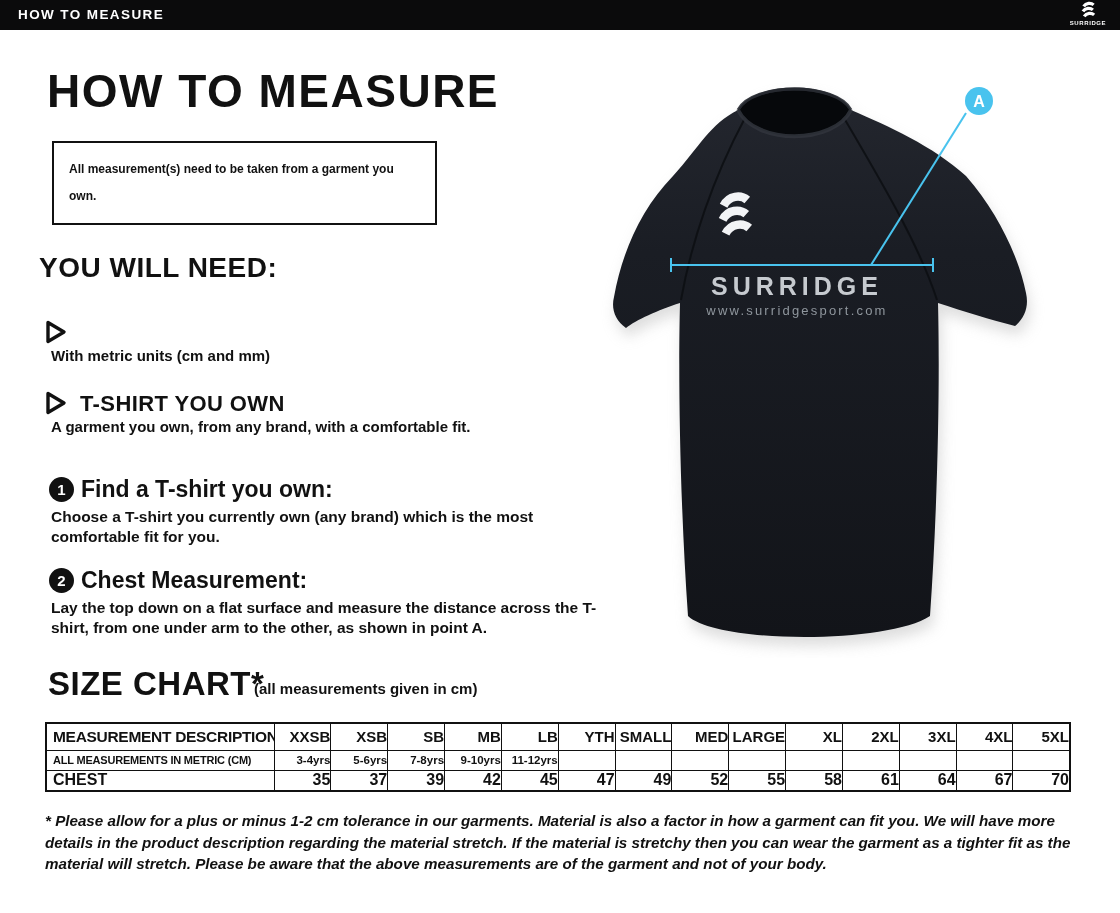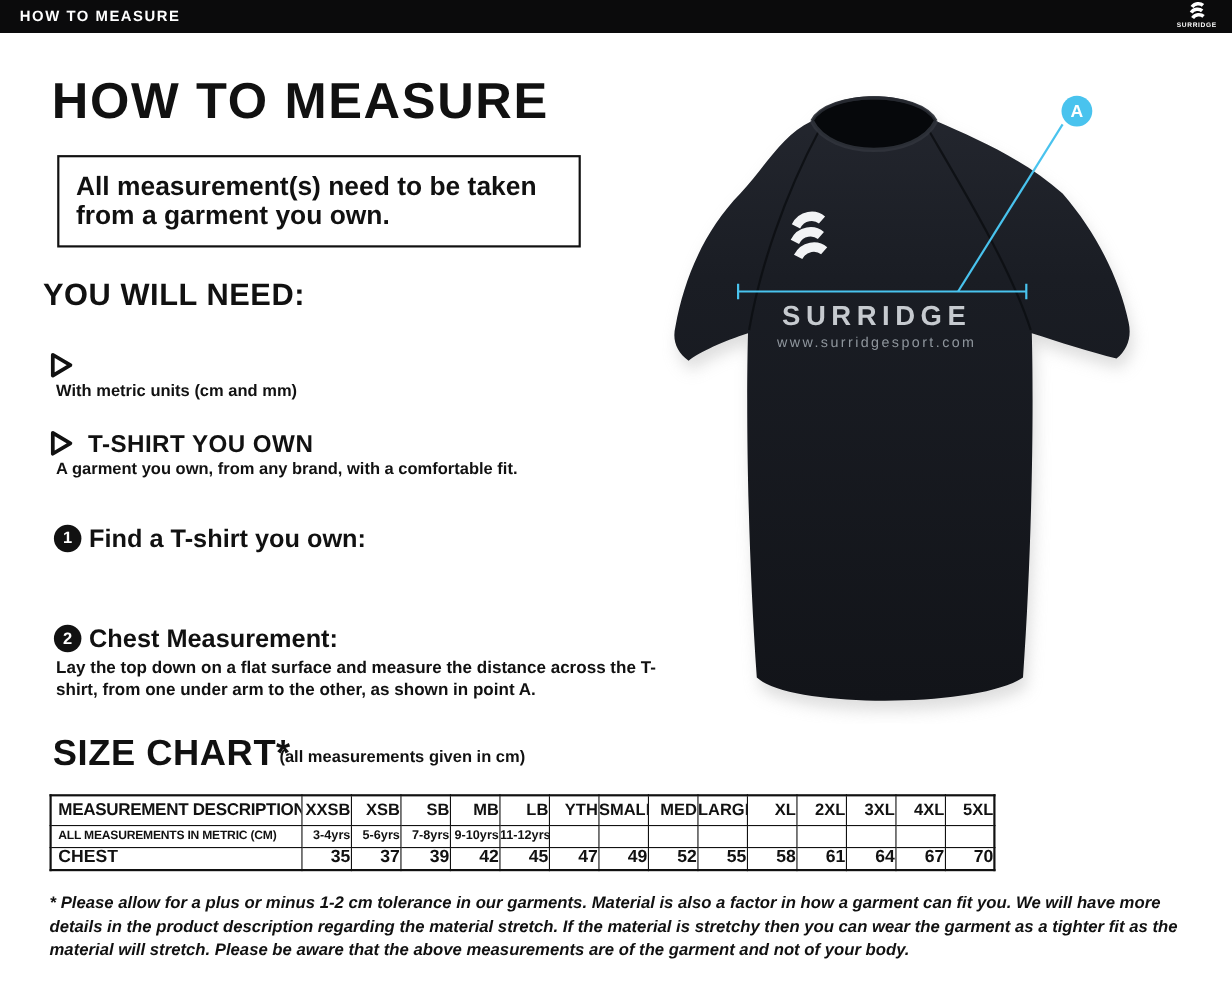--- a/index.html
+++ b/index.html
@@ -11,22 +11,22 @@
   .topbar { position:absolute; left:0; top:0; width:1120px; height:30px;
             background:#0b0b0c; color:#fff; }
   .topbar-title { position:absolute; left:18px; top:7px; font-size:13.5px;
                   font-weight:bold; letter-spacing:1.4px; }
   .topbar-brand { position:absolute; right:8px; top:0; width:46px; height:30px; }
   .topbar-brand text { fill:#fff; font-weight:bold; }
 
   
   .page-title { position:absolute; left:47px; top:64px; font-size:46px;
                 font-weight:bold; letter-spacing:1.5px; }
-  .notice-box { position:absolute; left:52px; top:141px; width:476px;
-                border:2.5px solid #111; padding:13px 15px; font-size:24px;
+  .notice-box { position:absolute; left:52px; top:141px; width:385px;
+                border:2.5px solid #111; padding:13px 15px; font-size:12px;
                 font-weight:bold; line-height:27px; }
   .ywn-heading { position:absolute; left:39px; top:252px; font-size:28px;
                  font-weight:bold; letter-spacing:0.5px; }
 
   .tri-icon { position:absolute; width:24px; height:24px; }
   .need-title { position:absolute; font-size:22px; font-weight:bold; letter-spacing:0.4px; }
   .need-desc  { position:absolute; font-size:15px; font-weight:bold; }
   #need1-icon { left:44px; top:320px; }
   #need1-title{ left:80px; top:320px; }
   #need1-desc { left:51px; top:347px; }
@@ -45,21 +45,21 @@
   #step2-badge{ left:49px; top:568px; }
   #step2-title{ left:81px; top:567px; }
   #step2-desc { left:51px; top:598px; width:547px; }
 
   .sizechart-heading { position:absolute; left:48px; top:665px; font-size:33px;
                        font-weight:bold; letter-spacing:0.5px; }
   .sizechart-sub { position:absolute; left:254px; top:680px; font-size:15px;
                    font-weight:bold; }
 
   
-  .size-table { position:absolute; left:45px; top:722px; width:860px;
+  .size-table { position:absolute; left:45px; top:722px; width:1026px;
                 border-collapse:collapse; table-layout:fixed;
                 border:2.5px solid #111; }
   .size-table th, .size-table td { border:1.5px solid #111; text-align:right;
                 overflow:hidden; white-space:nowrap; }
   .size-table thead th { height:27px; font-size:15px; font-weight:bold; }
   .size-table .row-metric td { height:20px; font-size:11.5px; font-weight:bold; }
   .size-table .row-chest  td { height:21px; font-size:16px;  font-weight:bold; }
   .size-table .col-desc { width:228px; text-align:left; padding-left:6px; }
   .size-table thead .col-desc { font-size:15.5px; letter-spacing:-0.3px; }
   .size-table .row-metric .col-desc { font-size:11px; letter-spacing:-0.2px; }
@@ -103,20 +103,21 @@
   <div id="need1-desc" class="need-desc">With metric units (cm and mm)</div>
 
   <svg id="need2-icon" class="tri-icon" viewBox="0 0 24 24">
     <path d="M4,2.5 L20,12 L4,21.5 Z" fill="#fff" stroke="#111" stroke-width="3.4" stroke-linejoin="round"></path>
   </svg>
   <div id="need2-title" class="need-title">T-SHIRT YOU OWN</div>
   <div id="need2-desc" class="need-desc">A garment you own, from any brand, with a comfortable fit.</div>
 
   <div id="step1-badge" class="step-badge">1</div>
   <div id="step1-title" class="step-title">Find a T-shirt you own:</div>
+  <div id="step1-desc" class="step-desc">Choose a T-shirt you currently own (any brand) which is the most comfortable fit for you.</div>
 
   <div id="step2-badge" class="step-badge">2</div>
   <div id="step2-title" class="step-title">Chest Measurement:</div>
   <div id="step2-desc" class="step-desc">Lay the top down on a flat surface and measure the distance across the T-shirt, from one under arm to the other, as shown in point A.</div>
 
   <h2 class="sizechart-heading">SIZE CHART*</h2>
   <span class="sizechart-sub">(all measurements given in cm)</span>
 
   <table class="size-table">
     <colgroup>

